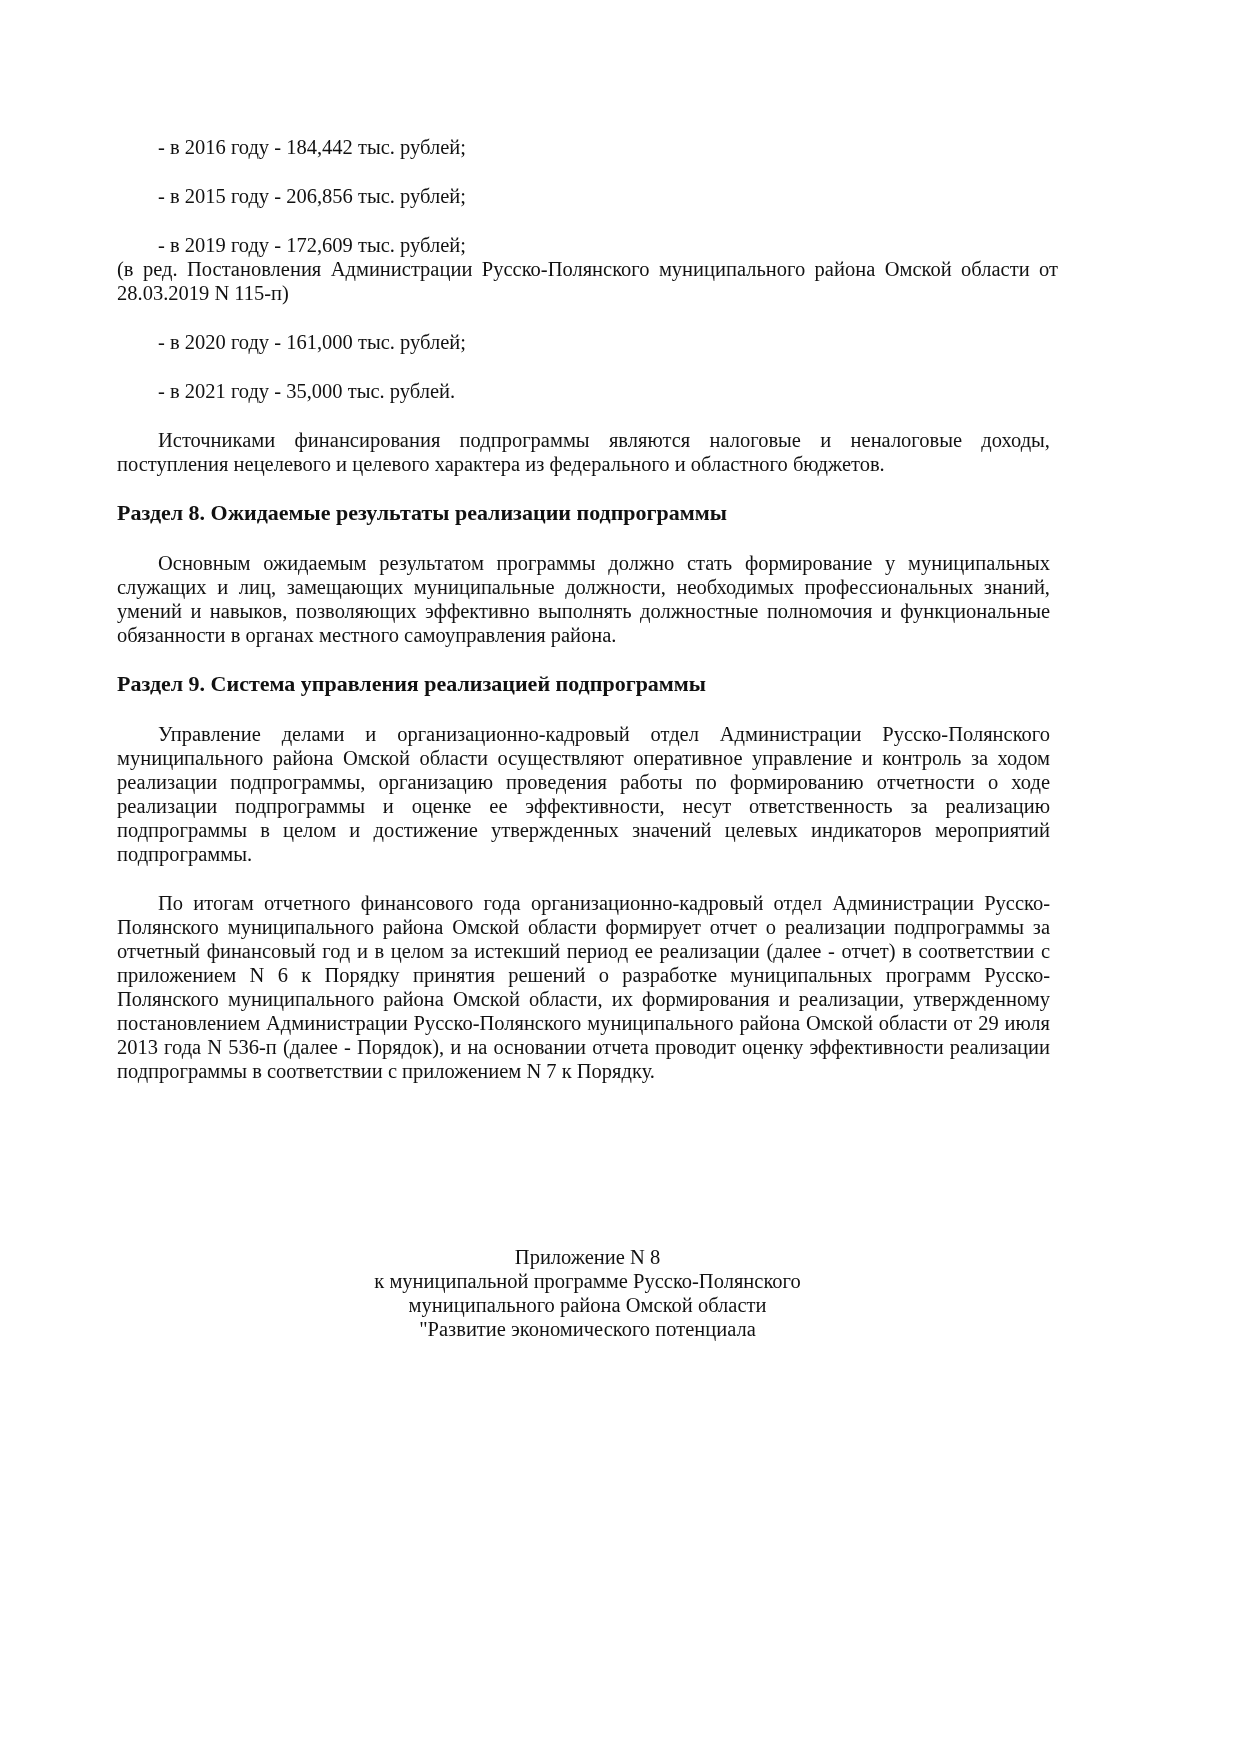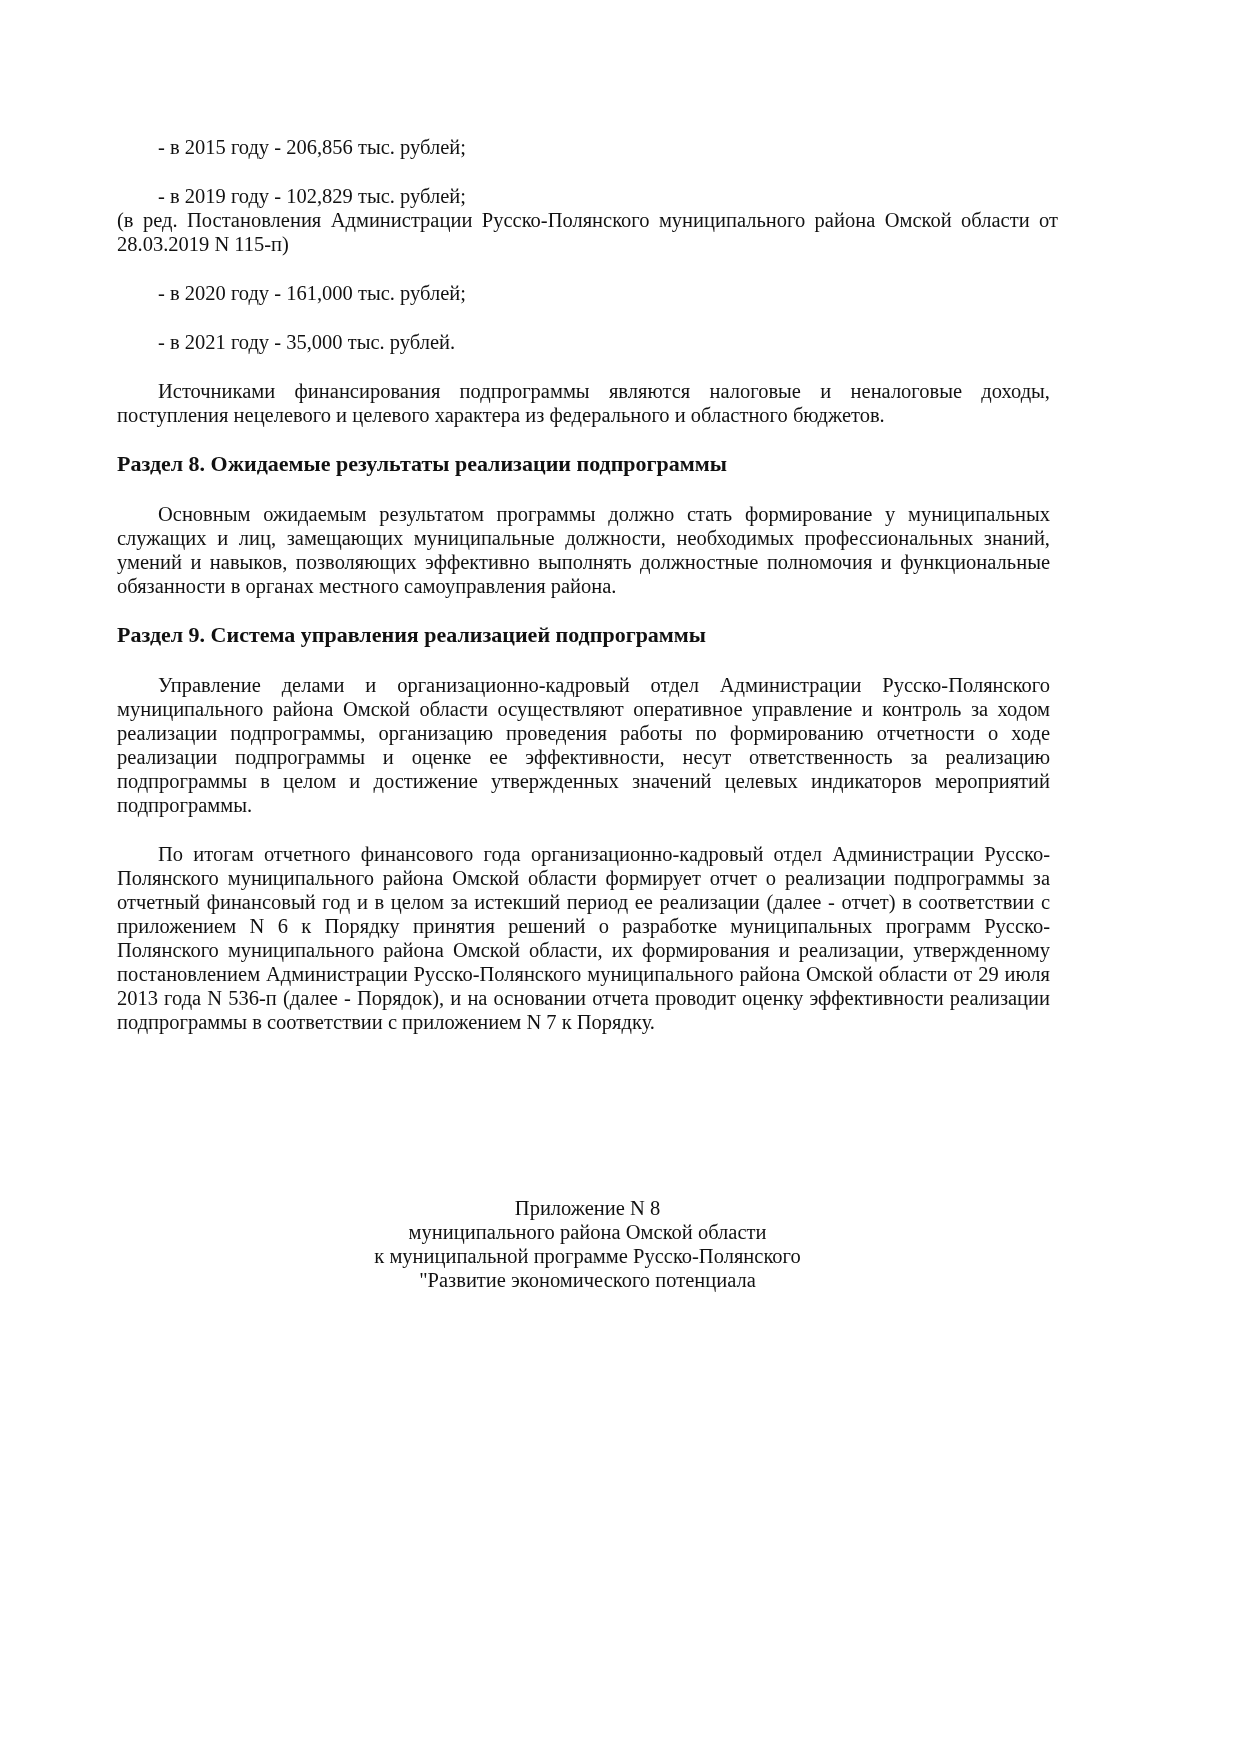--- a/index.html
+++ b/index.html
@@ -14,33 +14,34 @@
     .note { text-align: justify; margin: 0 0 25px 0; }
     .para { text-indent: 41px; text-align: justify; text-align-last: left; margin: 0 8px 25px 0; }
     .heading { text-align: left; font-weight: bold; font-size: 22px; margin: 6px 0 26px 0; }
     .appendix { text-align: center; margin-top: 162px; line-height: 24px; }
     .appendix div { margin: 0; }
   </style>
 </head>
 <body>
 
 <div class="page">
+  <p class="item">- в 2016 году - 184,442 тыс. рублей;</p>
   <p class="item">- в 2015 году - 206,856 тыс. рублей;</p>
-  <p class="item tight">- в 2019 году - 102,829 тыс. рублей;</p>
+  <p class="item tight">- в 2019 году - 172,609 тыс. рублей;</p>
   <p class="note">(в ред. Постановления Администрации Русско-Полянского муниципального района Омской области от 28.03.2019 N 115-п)</p>
   <p class="item">- в 2020 году - 161,000 тыс. рублей;</p>
   <p class="item">- в 2021 году - 35,000 тыс. рублей.</p>
   <p class="para">Источниками финансирования подпрограммы являются налоговые и неналоговые доходы, поступления нецелевого и целевого характера из федерального и областного бюджетов.</p>
 
   <h2 class="heading">Раздел 8. Ожидаемые результаты реализации подпрограммы</h2>
   <p class="para">Основным ожидаемым результатом программы должно стать формирование у муниципальных служащих и лиц, замещающих муниципальные должности, необходимых профессиональных знаний, умений и навыков, позволяющих эффективно выполнять должностные полномочия и функциональные обязанности в органах местного самоуправления района.</p>
 
   <h2 class="heading">Раздел 9. Система управления реализацией подпрограммы</h2>
   <p class="para">Управление делами и организационно-кадровый отдел Администрации Русско-Полянского муниципального района Омской области осуществляют оперативное управление и контроль за ходом реализации подпрограммы, организацию проведения работы по формированию отчетности о ходе реализации подпрограммы и оценке ее эффективности, несут ответственность за реализацию подпрограммы в целом и достижение утвержденных значений целевых индикаторов мероприятий подпрограммы.</p>
   <p class="para">По итогам отчетного финансового года организационно-кадровый отдел Администрации Русско-Полянского муниципального района Омской области формирует отчет о реализации подпрограммы за отчетный финансовый год и в целом за истекший период ее реализации (далее - отчет) в соответствии с приложением N 6 к Порядку принятия решений о разработке муниципальных программ Русско-Полянского муниципального района Омской области, их формирования и реализации, утвержденному постановлением Администрации Русско-Полянского муниципального района Омской области от 29 июля 2013 года N 536-п (далее - Порядок), и на основании отчета проводит оценку эффективности реализации подпрограммы в соответствии с приложением N 7 к Порядку.</p>
 
   <div class="appendix">
     <div>Приложение N 8</div>
+    <div>к муниципальной программе Русско-Полянского</div>
     <div>муниципального района Омской области</div>
-    <div>к муниципальной программе Русско-Полянского</div>
     <div>"Развитие экономического потенциала</div>
   </div>
 </div>
 
 </body></html>

